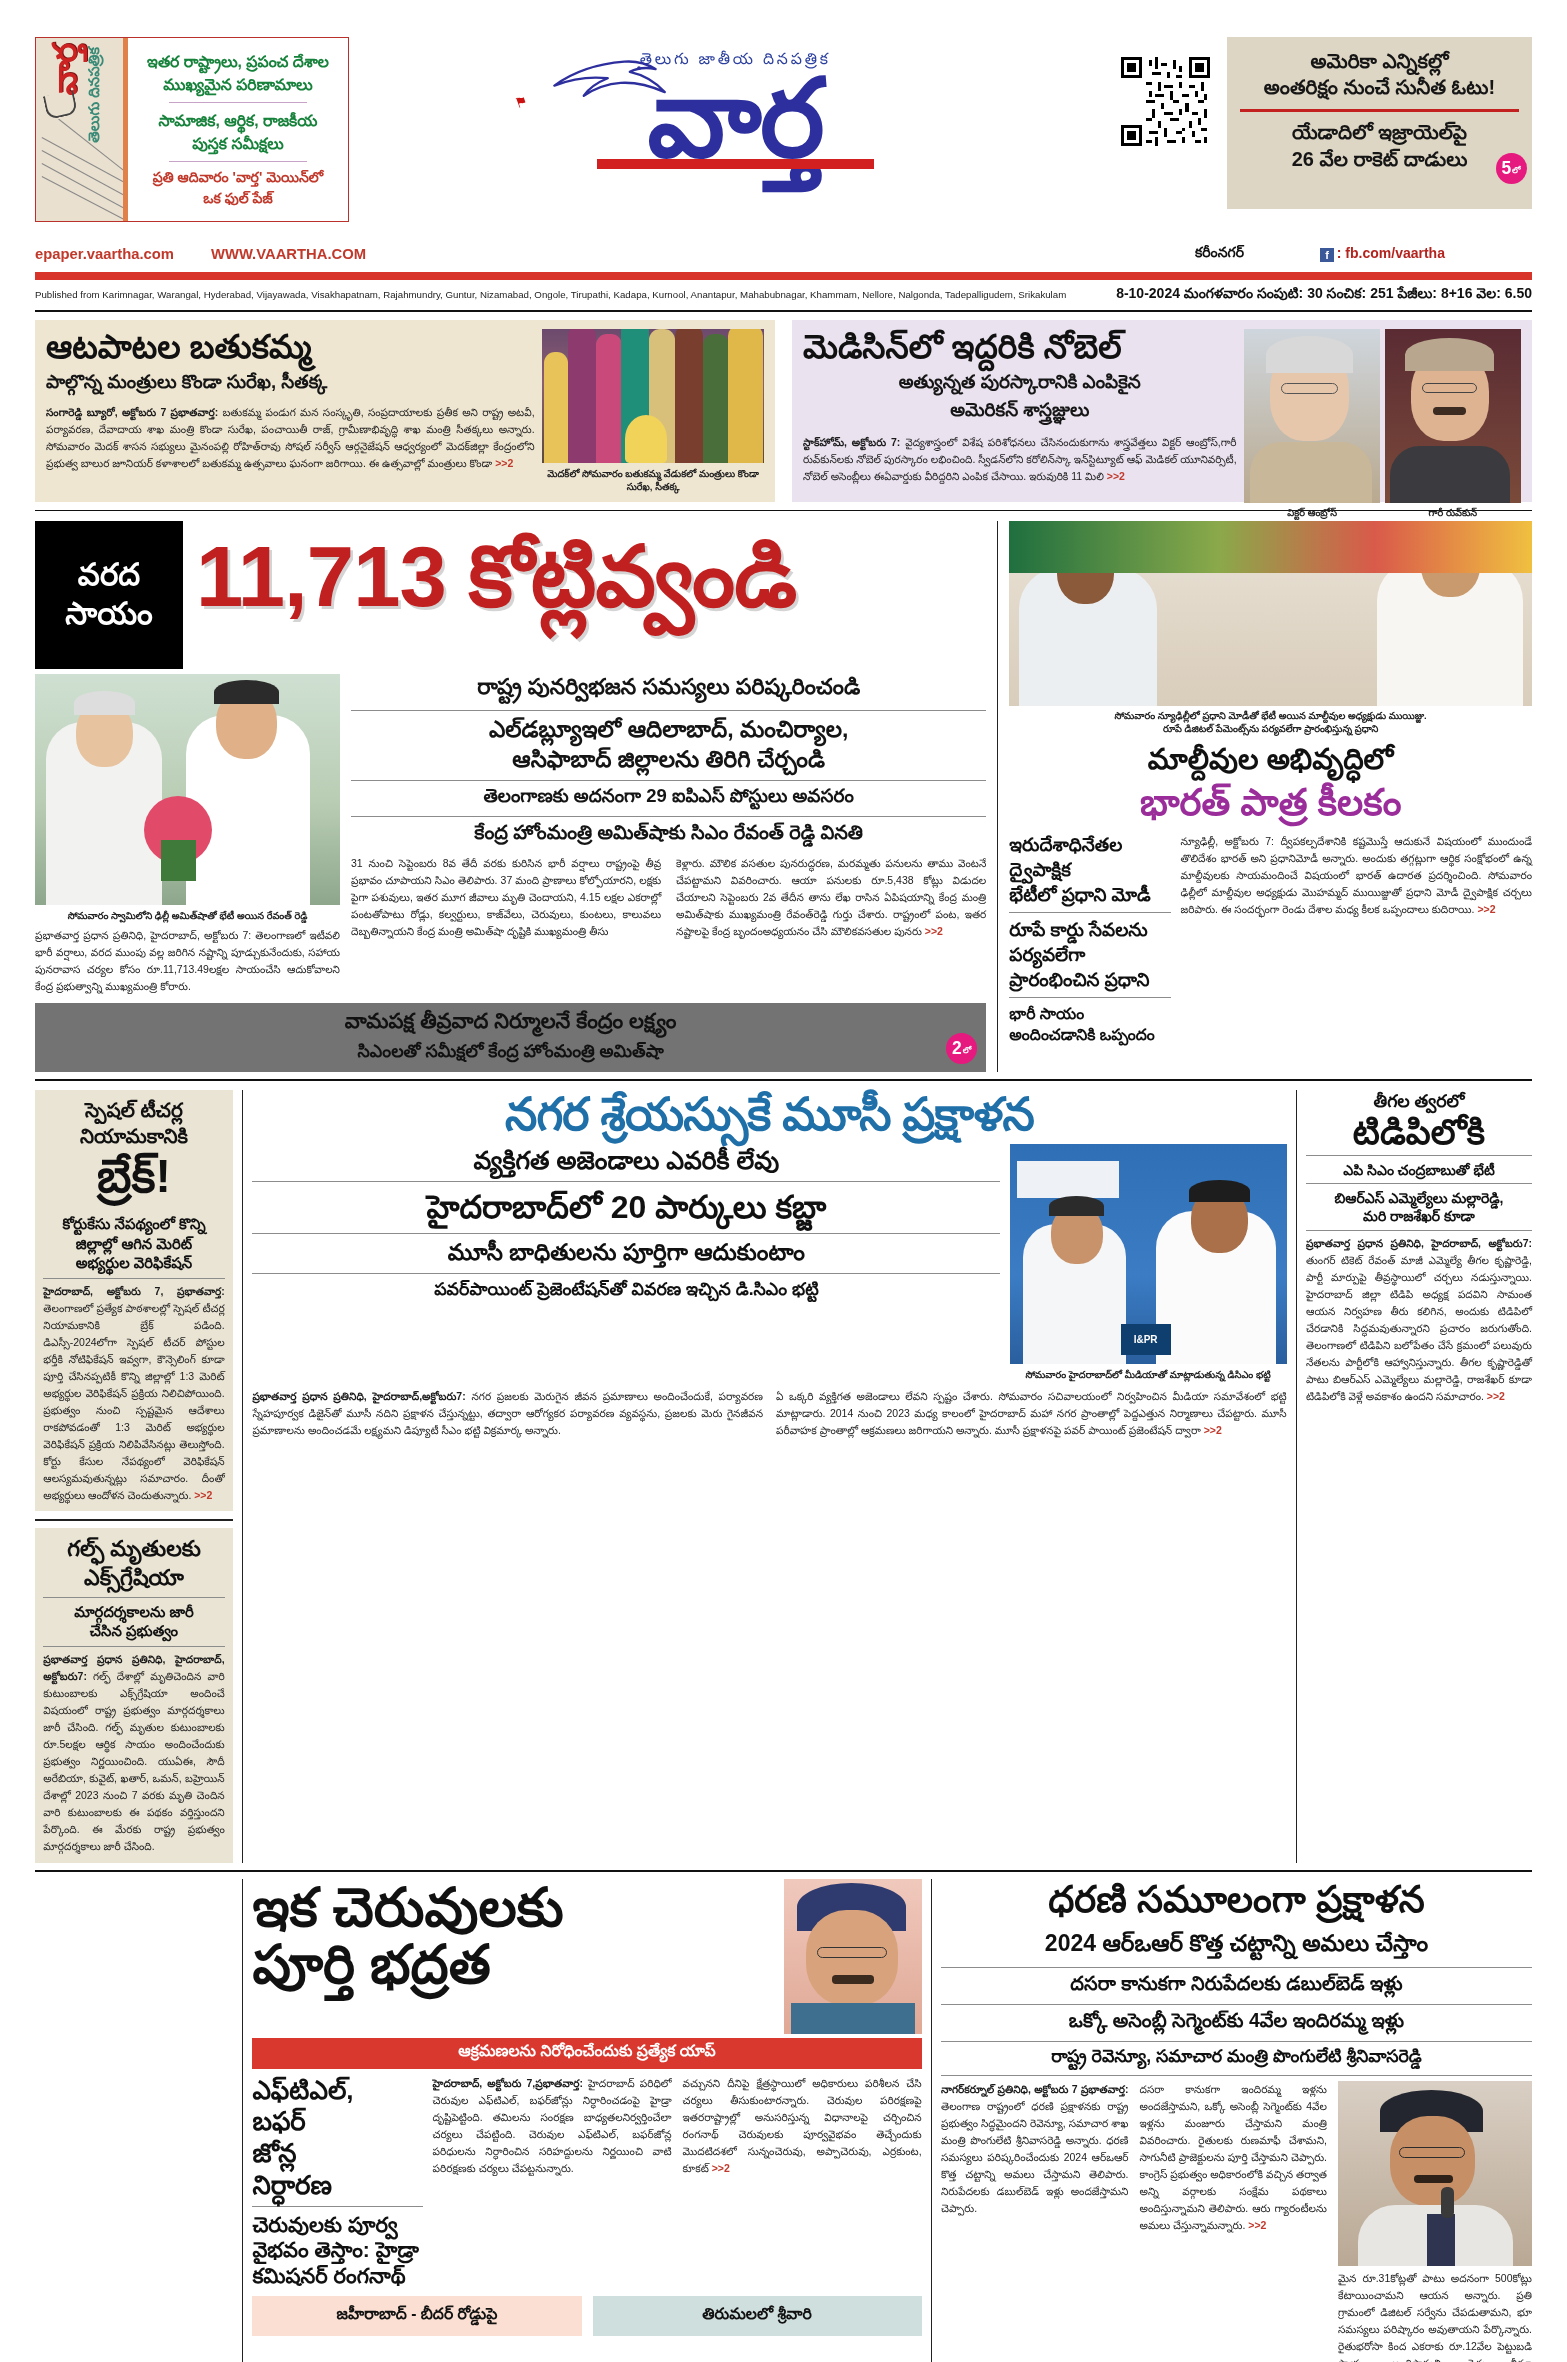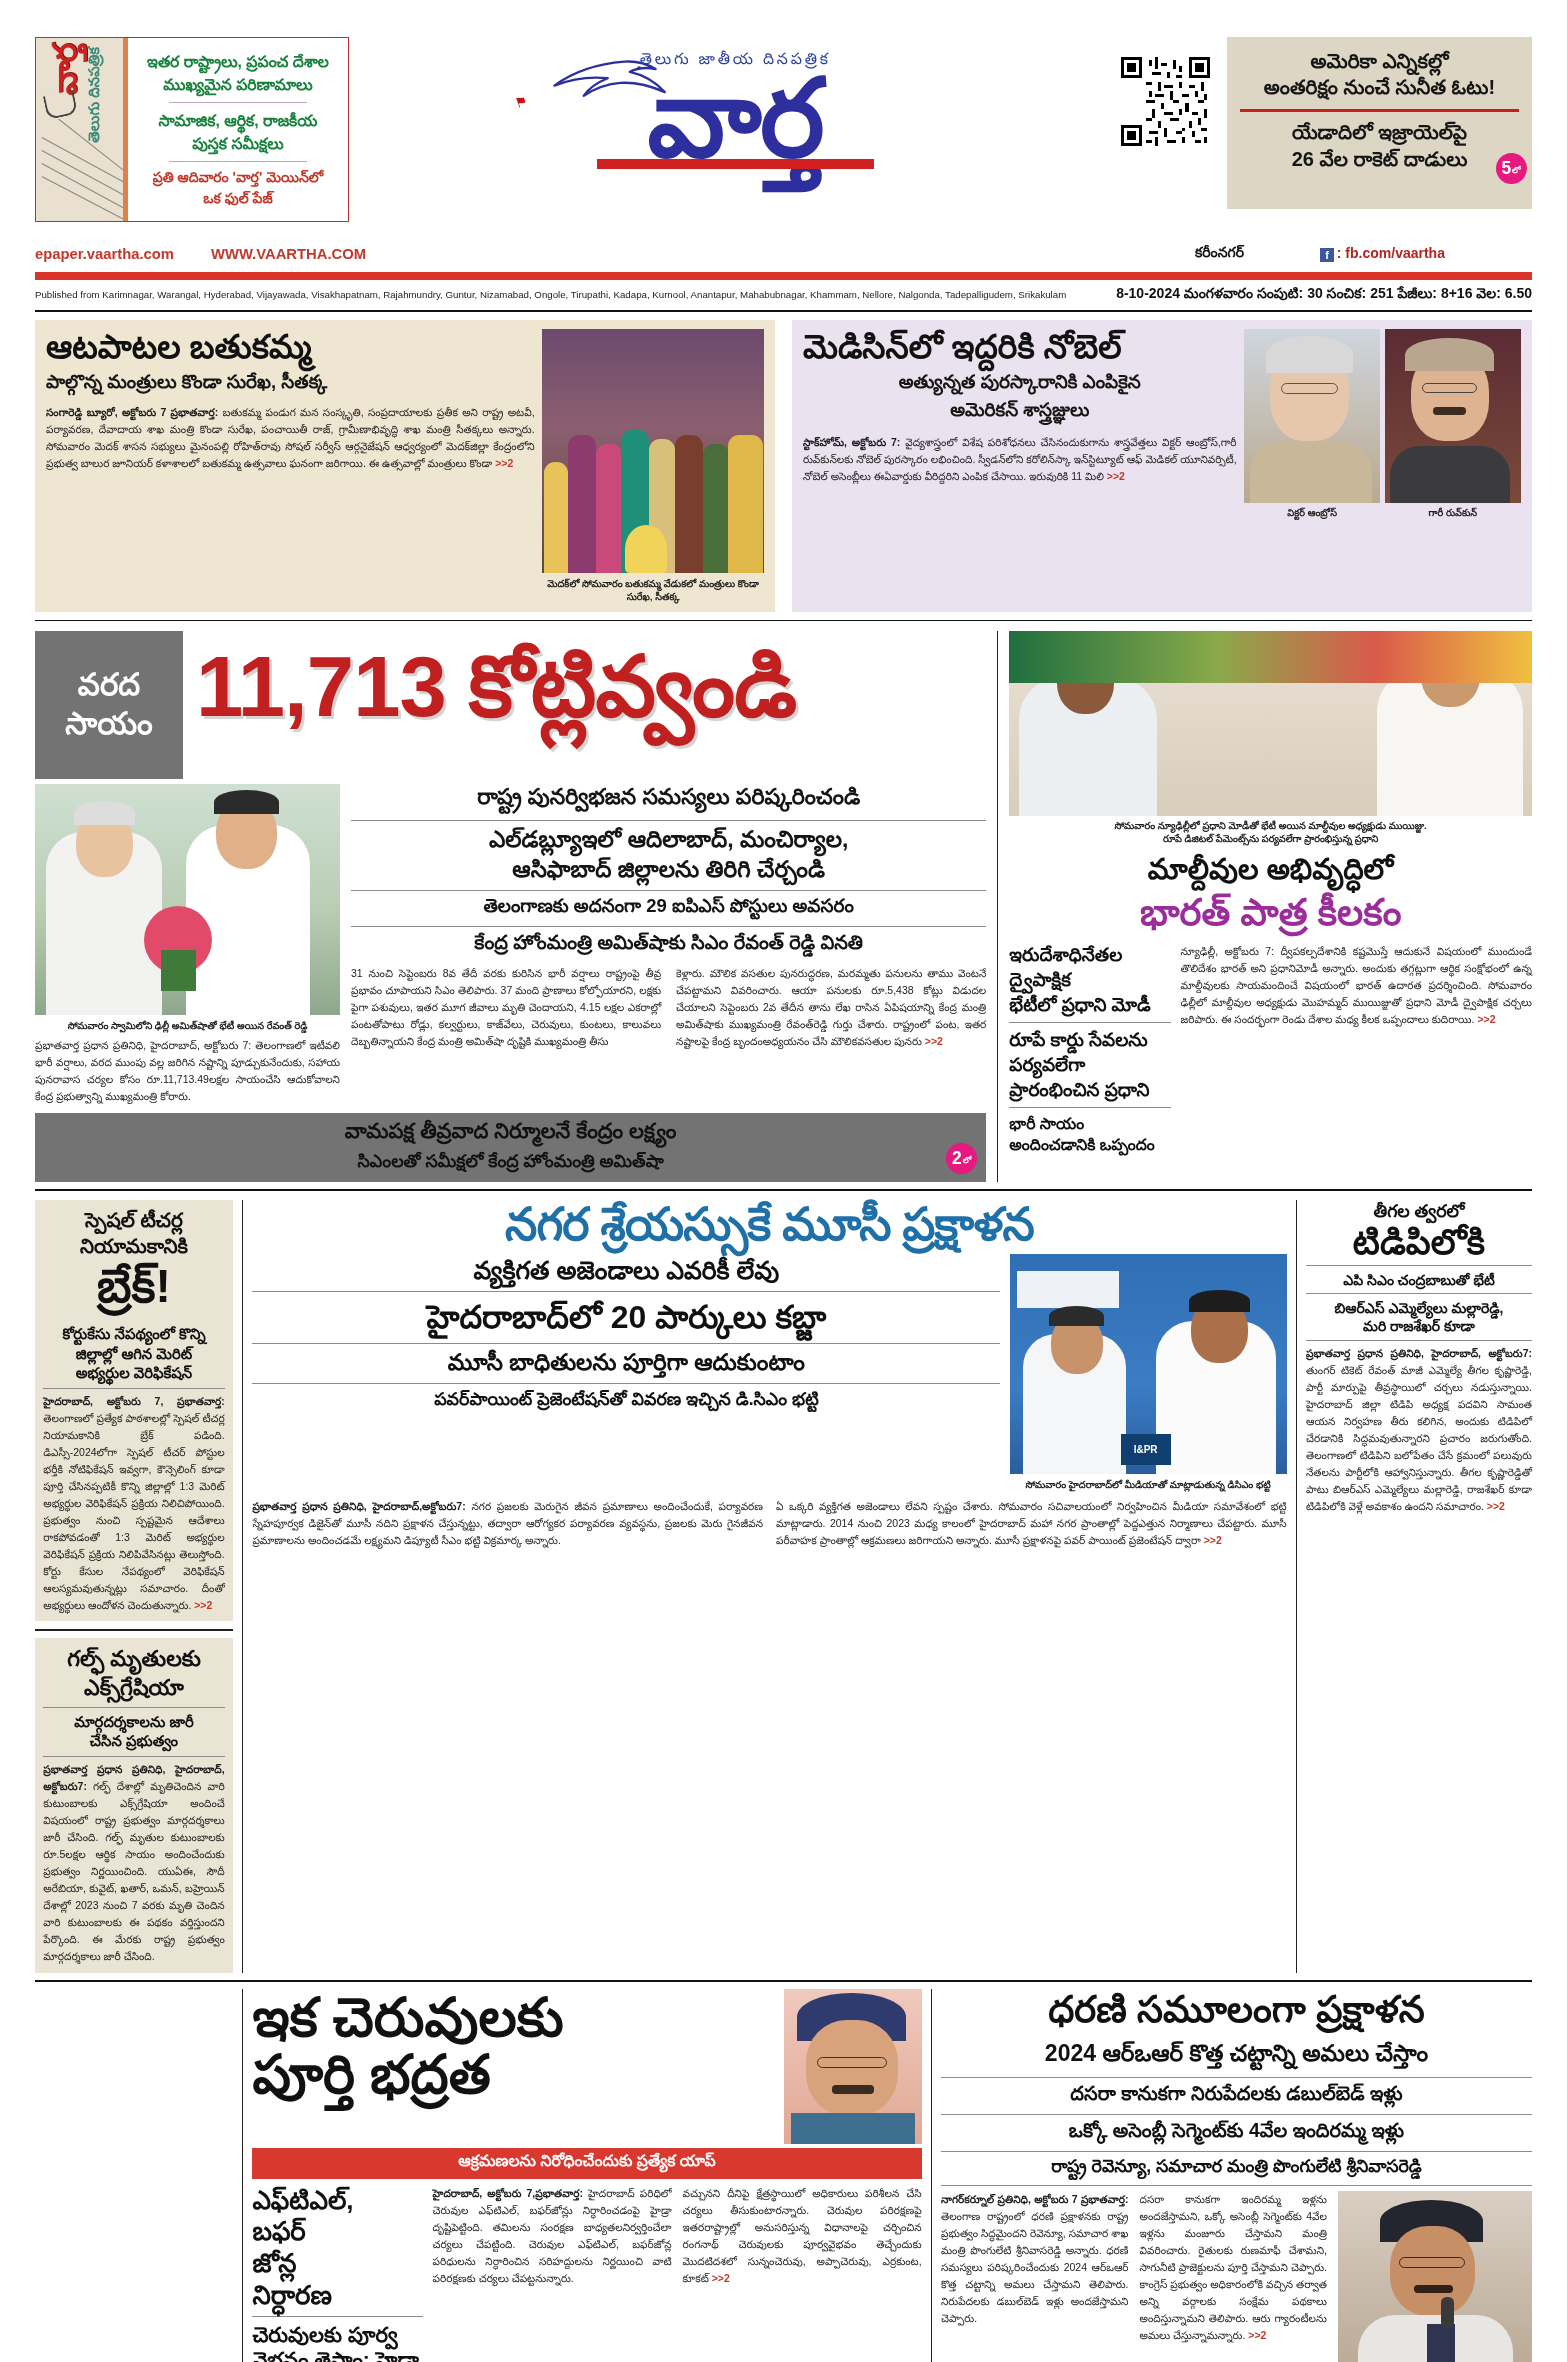--- a/index.html
+++ b/index.html
@@ -82,21 +82,21 @@
 
   
   .hl { font-weight: 900; color: #111; }
   .body-col { font-size: 10.5px; line-height: 1.62; color: #1b1b1b; text-align: justify; }
   .caption { font-size: 9.7px; font-weight: bold; text-align: center; color: #222; line-height: 1.35; }
   .cont { color: #c0392b; font-weight: bold; }
   .rule-thin { height: 0.9px; background: #8c8c8c; margin: 4.6px 0; }
   .rule-dark { height: 1.8px; background: #222; }
 
   
-  .strip1 { display: flex; gap: 17px; padding: 7.4px 35px 0 35px; height: 300px; }
+  .strip1 { display: flex; gap: 17px; padding: 7.4px 35px 0 35px; height: 190px; }
   .box-cream { flex: 1; background: #efe6d2; padding: 9.2px 11px; display: flex; }
   .box-lav { flex: 1; background: #eae2ef; padding: 9.2px 11px; display: flex; }
   .s1-left { flex: 1.32; padding-right: 7.4px; }
   .s1-left h2 { font-size: 33px; line-height: 1.08; }
   .s1-left h3 { font-size: 18.5px; font-weight: bold; margin-top: 6.5px; color: #161616; }
   .s1-left p { margin-top: 7.4px; }
   .s1-img { width: 222px; display: flex; flex-direction: column; }
   .s1-img .ph { flex: 1; }
   .photo { background: #cfcfcf; position: relative; overflow: hidden; }
 
@@ -108,21 +108,21 @@
   .portrait-a { background: linear-gradient(180deg,#cfd6dd 0%, #b9a98f 100%); }
   .portrait-b { background: linear-gradient(180deg,#5a2b33 0%, #7a4a3a 100%); }
   .face { position:absolute; border-radius: 46% 46% 42% 42%; }
 
   
   .lead { display: flex; padding: 9.2px 35px 0 35px; gap: 11px; }
   .lead-left { flex: 1.82; position: relative; }
   .lead-right { flex: 1; border-left: 1.8px solid #222; padding-left: 11px; }
   .lead-head-row { display: flex; align-items: flex-start; gap: 13px; }
   .varada {
-    width: 148px; height: 148px; background: #737373; color: #fff; font-weight: bold;
+    width: 148px; height: 148px; background: #000000; color: #fff; font-weight: bold;
     font-size: 31px; line-height: 1.25; display: flex; flex-direction: column;
     align-items: center; justify-content: center; text-align: center;
   }
   .bignum {
     font-size: 85px; font-weight: 900; color: #c0201f; line-height: 1.0;
     letter-spacing: -0.9px; text-shadow: 2.8px 2.8px 0 rgba(0,0,0,0.17); white-space: nowrap;
   }
   .lead-body { display: flex; gap: 11px; margin-top: 5.5px; }
   .lead-photo { width: 305px; }
   .lead-decks { flex: 1; }

